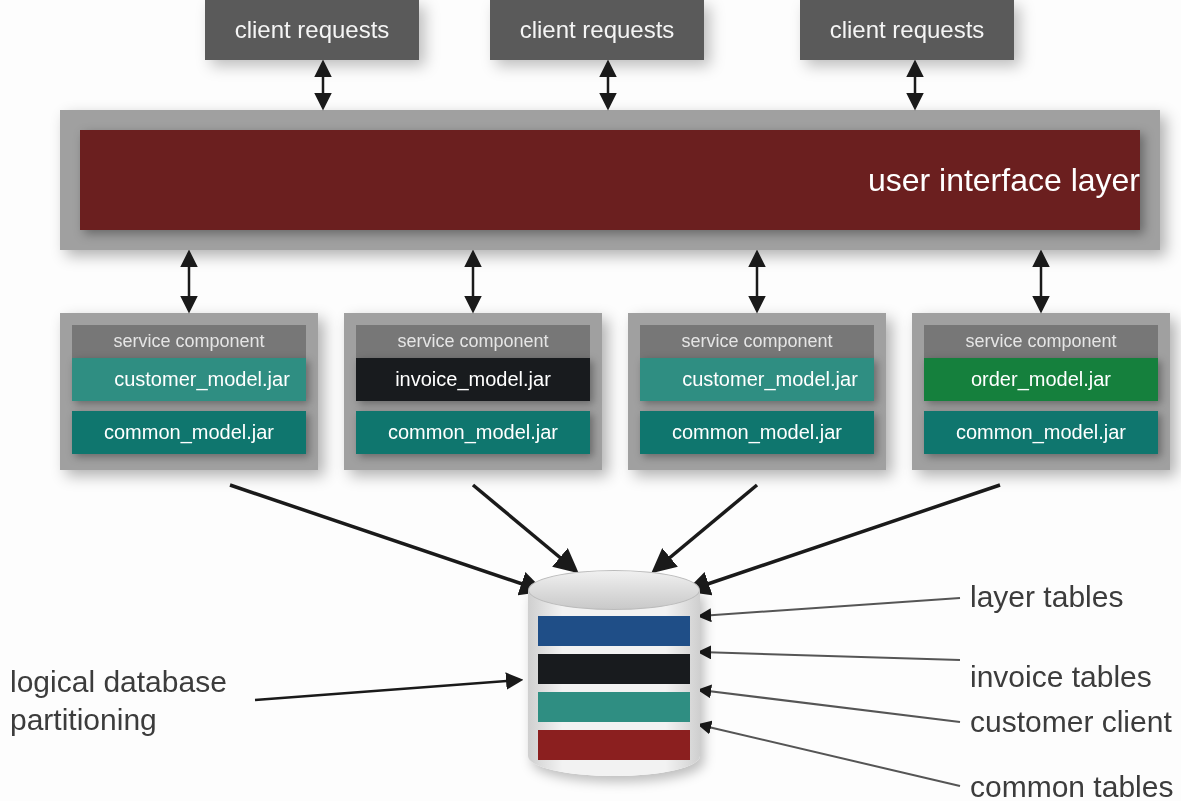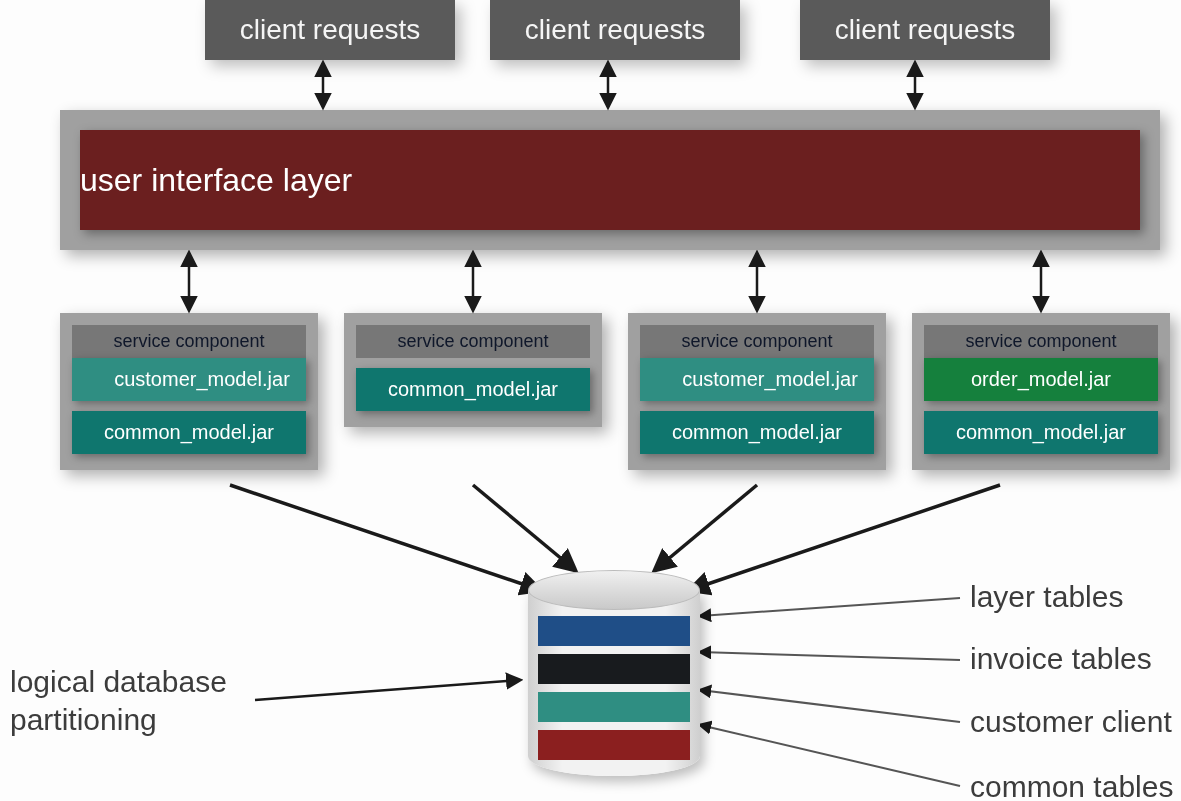--- a/index.html
+++ b/index.html
@@ -6,63 +6,63 @@
   body {
     width: 1181px;
     height: 801px;
     background: #fdfdfd;
     font-family: "Helvetica Neue", Helvetica, Arial, sans-serif;
     position: relative;
     overflow: hidden;
   }
   .client-box {
     position: absolute;
-    width: 250px;
+    width: 214px;
     height: 60px;
     background: #5a5a5a;
     display: flex;
     align-items: center;
     justify-content: center;
     color: #f5f5f5;
-    font-size: 28px;
+    font-size: 24px;
     font-weight: 400;
     box-shadow: 6px 6px 14px rgba(0,0,0,0.25);
   }
   .ui-layer-wrap {
     position: absolute;
     left: 60px;
     top: 110px;
     width: 1100px;
     height: 140px;
     background: #a0a0a0;
     padding: 20px;
     box-shadow: 6px 6px 14px rgba(0,0,0,0.3);
   }
   .ui-layer {
     width: 100%;
     height: 100%;
     background: #6b1f1f;
     display: flex;
     align-items: center;
-    justify-content: flex-start;
+    justify-content: flex-end;
     color: #fff;
     font-size: 32px;
     font-weight: 400;
     box-shadow: 4px 4px 10px rgba(0,0,0,0.35);
   }
   .svc {
     position: absolute;
     width: 258px;
     background: #a0a0a0;
     padding: 12px 12px 16px 12px;
     box-shadow: 6px 6px 14px rgba(0,0,0,0.3);
   }
   .svc-header {
     background: #777;
-    color: #0f172a;
+    color: #e5e5e5;
     text-align: center;
     font-size: 18px;
     padding: 6px 0;
   }
   .jar {
     color: #fff;
     text-align: center;
     font-size: 20px;
     padding: 10px 0;
     margin-top: 0;
@@ -139,20 +139,21 @@
   </div>
 </div>
 
 <div class="svc" style="left:60px;  top:313px;">
   <div class="svc-header">service component</div>
   <div class="jar teal">customer_model.jar</div>
   <div class="jar maroon">common_model.jar</div>
 </div>
 <div class="svc" style="left:344px; top:313px;">
   <div class="svc-header">service component</div>
+  <div class="jar black">invoice_model.jar</div>
   <div class="jar maroon">common_model.jar</div>
 </div>
 <div class="svc" style="left:628px; top:313px;">
   <div class="svc-header">service component</div>
   <div class="jar teal">customer_model.jar</div>
   <div class="jar maroon">common_model.jar</div>
 </div>
 <div class="svc" style="left:912px; top:313px;">
   <div class="svc-header">service component</div>
   <div class="jar blue">order_model.jar</div>
@@ -167,21 +168,21 @@
     <div class="db-slice teal"></div>
     <div class="db-slice maroon"></div>
   </div>
 </div>
 
 <div class="side-label" style="left:10px; top:663px; line-height:1.25;" id="partition-label">
     <div>logical database</div>
     <div>partitioning</div>
   </div>
 <div class="side-label" style="left:970px; top:580px;">layer tables</div>
-<div class="side-label" style="left:970px; top:642px;">invoice tables</div>
+<div class="side-label" style="left:970px; top:660px;">invoice tables</div>
 <div class="side-label" style="left:970px; top:705px;">customer client</div>
 <div class="side-label" style="left:970px; top:770px;">common tables</div>
 
 <svg class="overlay">
   <defs>
     <marker id="ah" viewBox="0 0 10 10" refX="8" refY="5" markerWidth="7" markerHeight="7" orient="auto-start-reverse">
       <path d="M0,0 L10,5 L0,10 Z" fill="#1a1a1a"></path>
     </marker>
     <marker id="ah2" viewBox="0 0 10 10" refX="8" refY="5" markerWidth="7" markerHeight="7" orient="auto">
       <path d="M0,0 L10,5 L0,10 Z" fill="#1a1a1a"></path>

